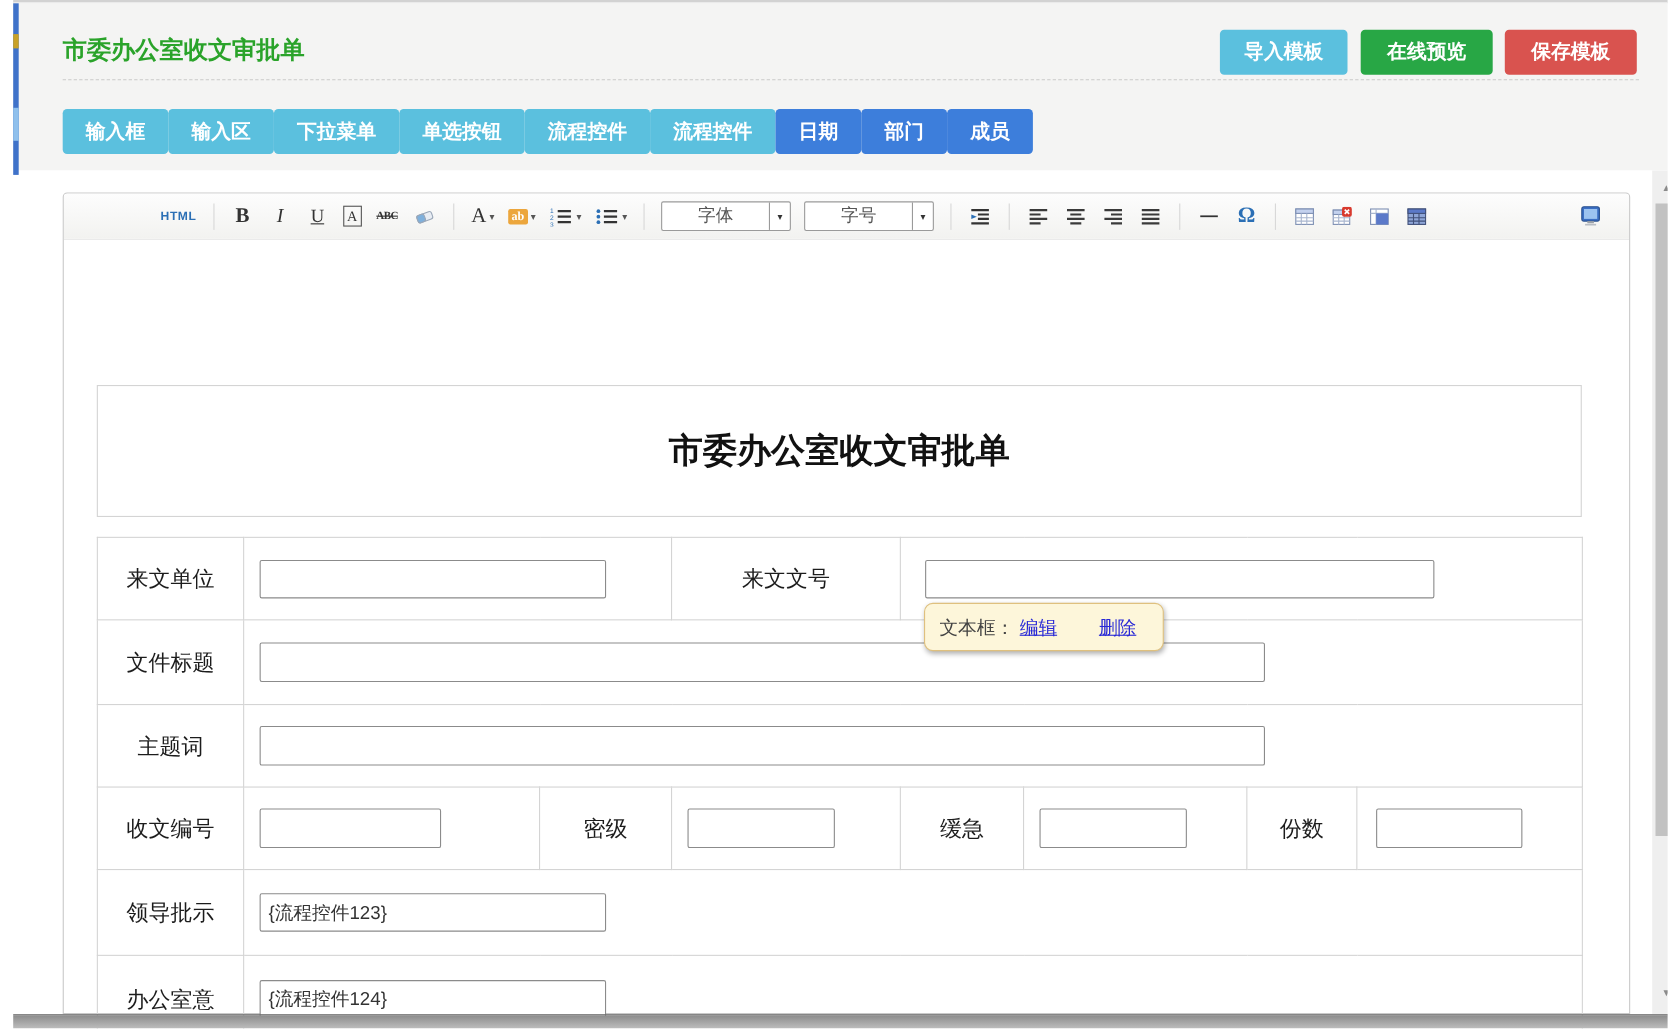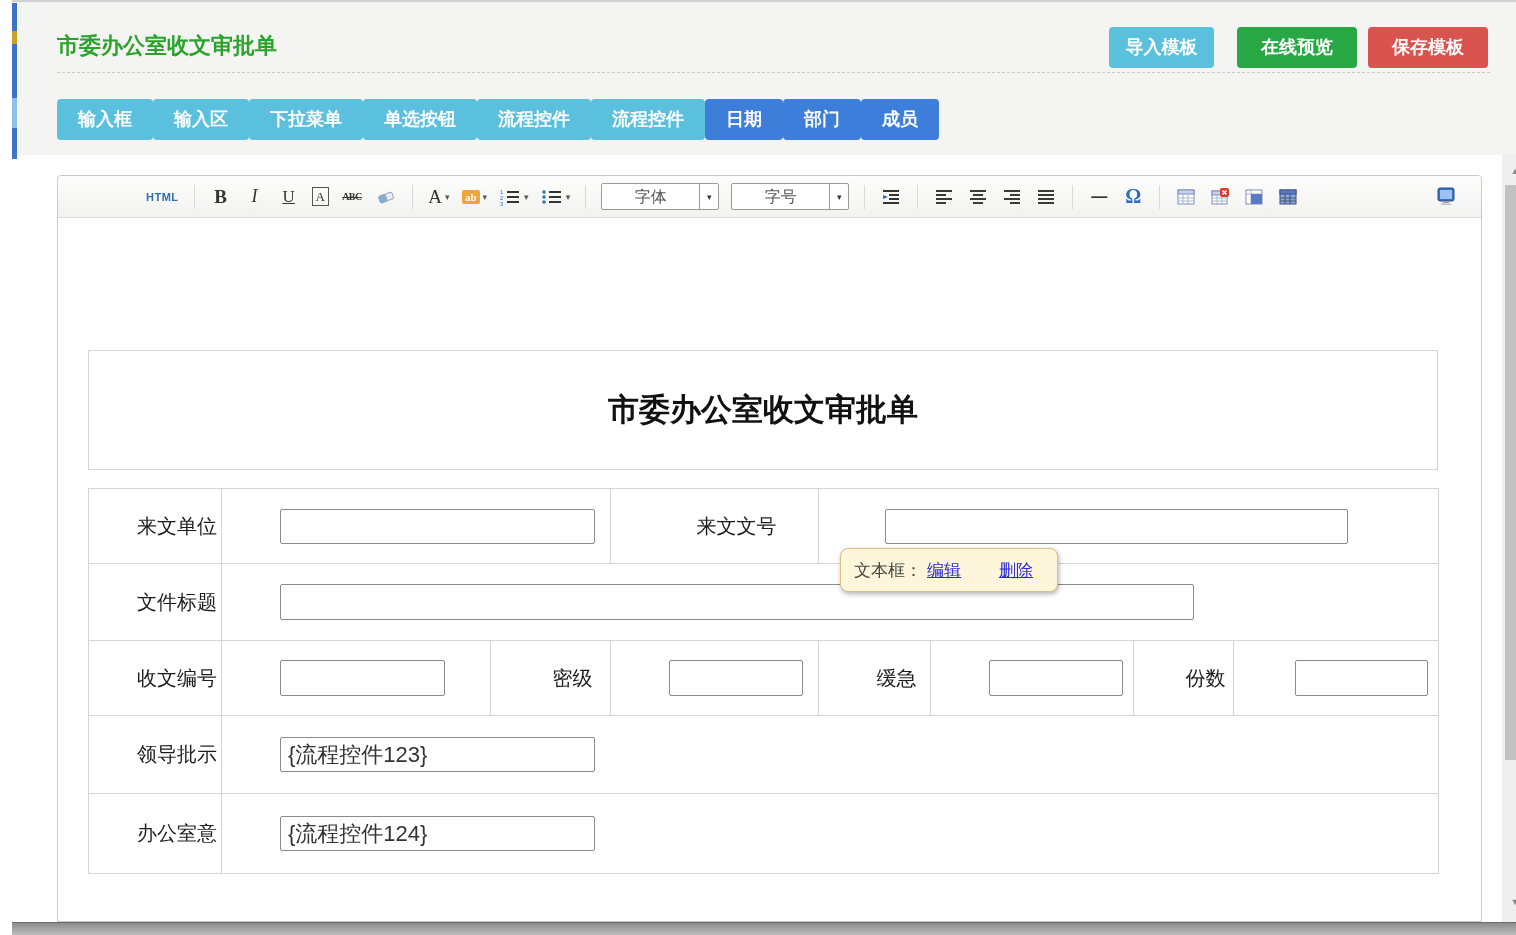--- a/index.html
+++ b/index.html
@@ -14,21 +14,21 @@
   .side-strip .mark1 { position:absolute; left:0; top:28px; width:5px; height:13px; background:#c9a227; }
   .side-strip .mark2 { position:absolute; left:0; top:95px; width:5px; height:30px; background:#8fc0ec; }
 
   
   .header { position:absolute; left:0; top:3px; width:1516px; height:152px; background:#f4f4f3; }
   .app-title { position:absolute; left:45px; top:28px; font-family:"Liberation Serif", serif;
                font-size:22px; font-weight:bold; color:#2aa32a; }
   .hdr-btn { position:absolute; top:24px; height:41px; border:none; border-radius:4px;
              color:#fff; font-family:"Liberation Serif", serif; font-size:18px; font-weight:bold;
              text-align:center; line-height:41px; cursor:pointer; }
-  .btn-import { left:1097px; width:105px; background:#5bc0de; }
+  .btn-import { left:1097px; width:116px; background:#5bc0de; }
   .btn-preview { left:1225px; width:120px; background:#28a745; }
   .btn-save { left:1356px; width:120px; background:#d9534f; }
   .hdr-divider { position:absolute; left:45px; top:69px; width:1433px; height:0;
                  border-top:1px dashed #c9c9c9; }
   .widget-row { position:absolute; left:45px; top:96px; display:flex; }
   .wbtn { height:41px; padding:0 21px; border:none; border-radius:4px; color:#fff;
           font-family:"Liberation Serif", serif; font-size:18px; font-weight:bold;
           line-height:41px; cursor:pointer; white-space:nowrap; }
   .wbtn.light { background:#5bc0de; }
   .wbtn.dark  { background:#3d7edb; }
@@ -63,24 +63,24 @@
                  justify-content:center; font-size:9px; color:#333; }
   .tb-hr { font-size:16px; font-weight:bold; }
   .tb-omega { color:#2b6fb5; font-family:"Liberation Serif", serif; font-size:20px; font-weight:bold; }
   .tb-full { margin-left:auto; margin-right:24px; }
 
   
   .doc { padding:0 30px; }
   .doc-titlebox { margin-top:132px; width:1350px; height:120px; border:1px solid #d4d4d4;
                   text-align:center; line-height:118px; font-size:31px; font-weight:bold; color:#111; }
   .doc-table { margin-top:18px; width:1350px; border-collapse:collapse; table-layout:fixed; }
-  .doc-table td { border:1px solid #d4d4d4; vertical-align:middle;padding-left:44px; }
+  .doc-table td { border:1px solid #d4d4d4; vertical-align:middle; }
   .lbl { text-align:center; font-size:20px; color:#1c1c1c; }
   .fin { border:1px solid #8b8b8b; border-radius:2px; background:#fff; height:35px;
-         font-size:22px; color:#333; padding:0 7px; outline:none;
+         font-size:17px; color:#333; padding:0 7px; outline:none;
          font-family:"Liberation Sans", sans-serif; }
   .r1 td { height:75px; } .r2 td { height:77px; } .r3 td { height:75px; }
   .r4 td { height:75px; } .r5 td { height:78px; } .r6 td { height:80px; }
   .in-r1a { margin-left:14px; width:315px; }
   .in-r1b { margin-left:22px; width:463px; }
   .in-wide { margin-left:14px; width:914px; height:36px; }
   .in-r4a { margin-left:14px; width:165px; height:36px; }
   .in-r4b { margin-left:14px; width:134px; height:36px; }
   .in-r4c { margin-left:14px; width:134px; height:36px; }
   .in-r4d { margin-left:17px; width:133px; height:36px; }
@@ -289,20 +289,26 @@
             <td colspan="4">
               <input class="fin in-r1b" value="" style="">
             </td>
           </tr>
           <tr class="r2">
             <td class="lbl">文件标题</td>
             <td colspan="7">
               <input class="fin in-wide" value="" style="">
             </td>
           </tr>
+          <tr class="r3">
+            <td class="lbl">主题词</td>
+            <td colspan="7">
+              <input class="fin in-wide" value="" style="">
+            </td>
+          </tr>
           <tr class="r4">
             <td class="lbl">收文编号</td>
             <td>
               <input class="fin in-r4a" value="" style="">
             </td>
             <td class="lbl">密级</td>
             <td>
               <input class="fin in-r4b" value="" style="">
             </td>
             <td class="lbl">缓急</td>

